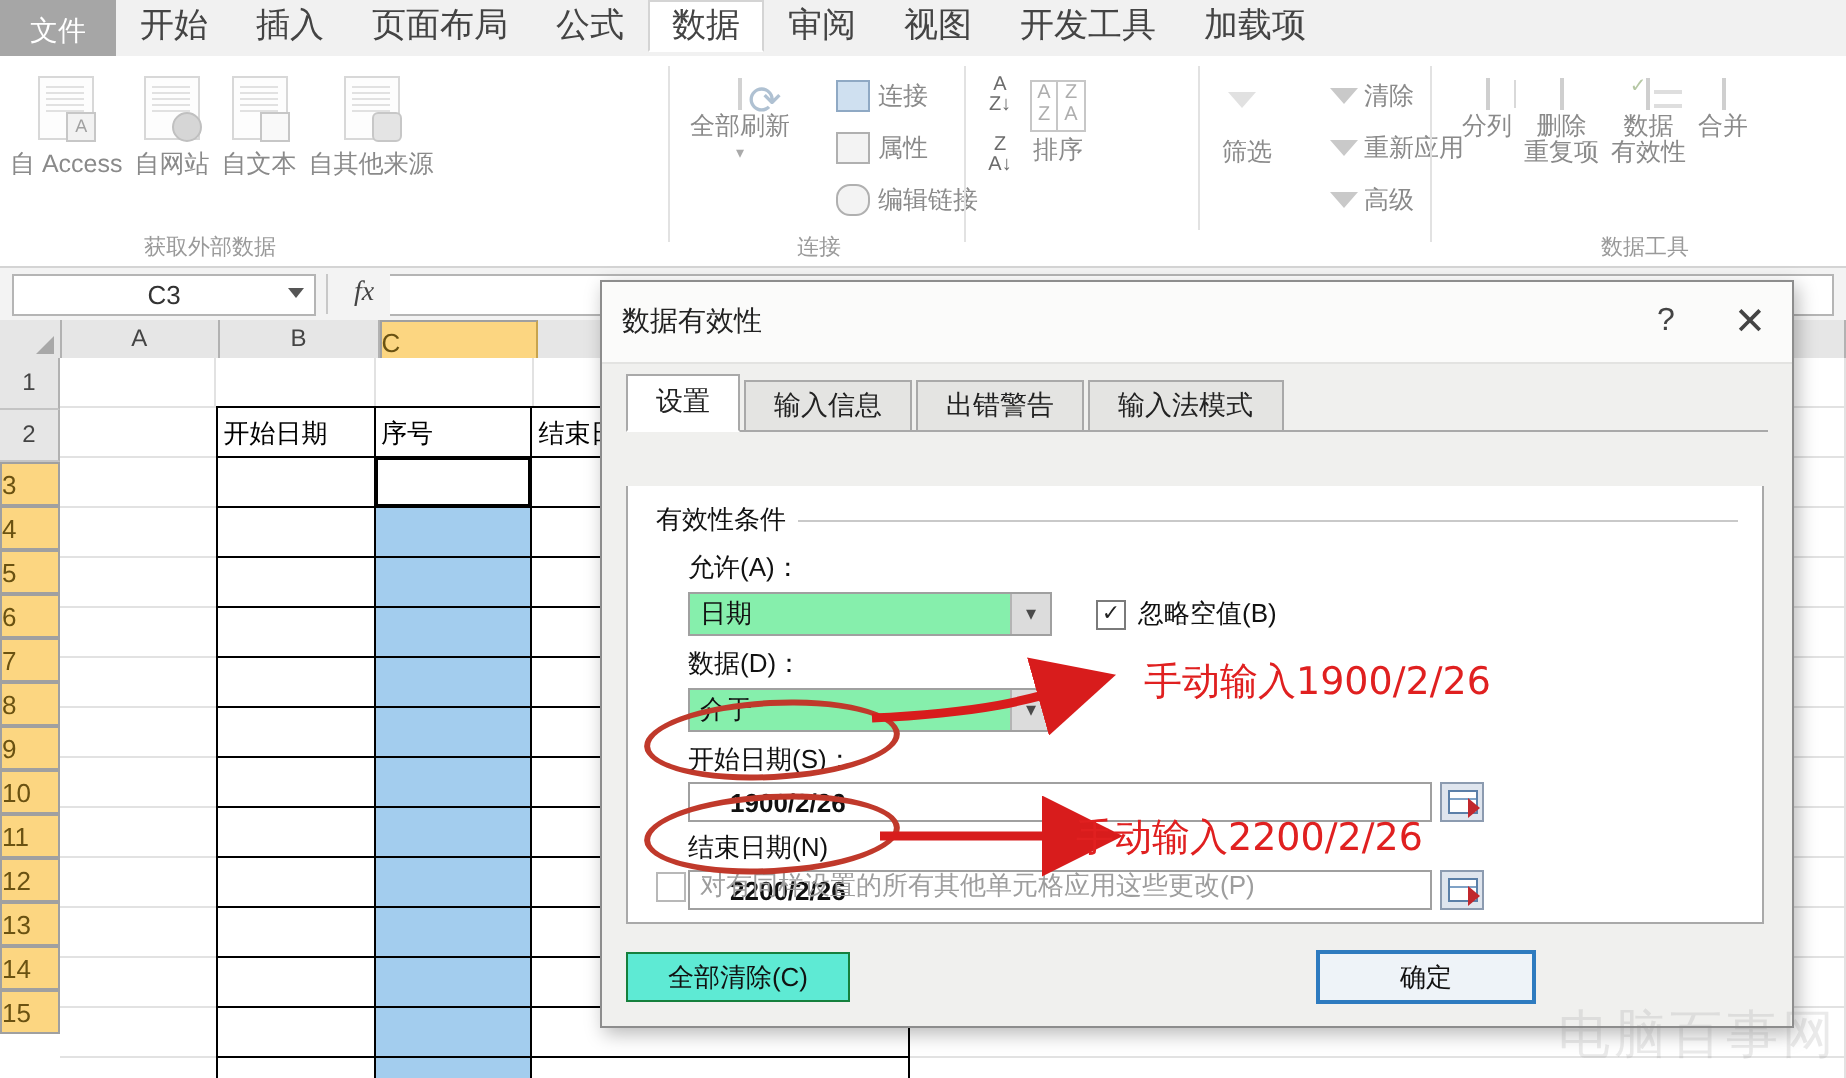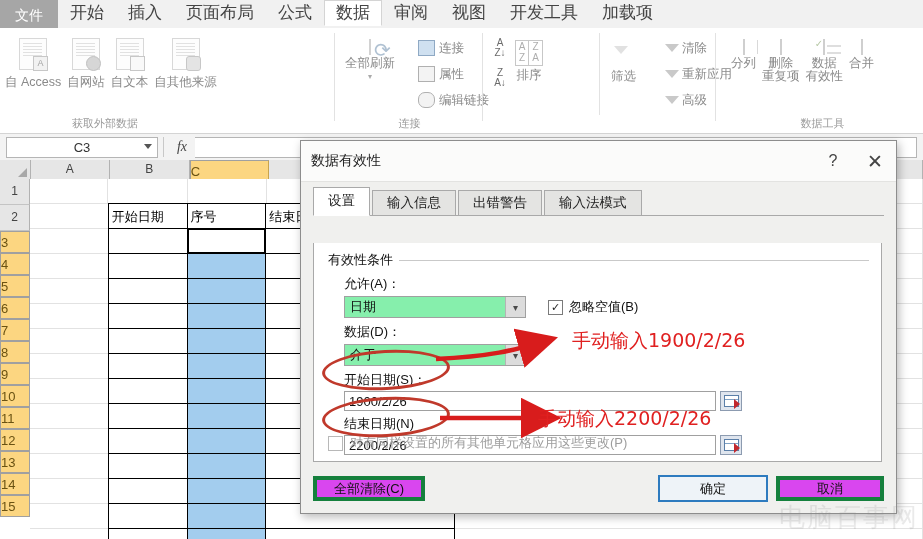--- a/index.html
+++ b/index.html
@@ -124,35 +124,35 @@
   .fieldset{position:absolute;left:14px;top:8px;right:12px;}
   .legend{font-size:13px;color:#111;display:flex;align-items:center;gap:6px;}
   .legend .line{flex:1;height:1px;background:#c9c9c9;}
   .lbl{font-size:13px;color:#111;}
   .sel{height:22px;background:#86efac;border:1px solid #a0a0a0;display:flex;align-items:center;
        justify-content:space-between;font-size:13px;color:#111;box-sizing:border-box;}
   .sel .v{padding-left:5px;}
   .sel .arrow{width:19px;height:20px;background:#dcdcdc;border-left:1px solid #b4b4b4;
               display:flex;align-items:center;justify-content:center;color:#4a4a4a;font-size:10px;}
   .inp{height:20px;background:#fff;border:1px solid #a0a0a0;font-size:13px;color:#111;
-       line-height:19px;padding-left:4px;box-sizing:border-box;}
+       line-height:19px;padding-left:20px;box-sizing:border-box;font-weight:bold;}
   .rngbtn{width:22px;height:20px;background:#dfe5ee;border:1px solid #8c9bb0;
           display:flex;align-items:center;justify-content:center;box-sizing:border-box;}
   .rngbtn .mini{width:13px;height:10px;background:#fff;border:1px solid #5b7fa8;position:relative;}
   .rngbtn .mini:before{content:"";position:absolute;left:0;top:3px;width:100%;height:1px;background:#7fa2c6;}
   .rngbtn .arw{position:absolute;right:-2px;bottom:-3px;width:0;height:0;
                border-left:6px solid #c1272d;border-top:5px solid transparent;border-bottom:5px solid transparent;}
   .ckwrap{display:flex;align-items:center;gap:6px;font-size:13px;color:#111;}
   .ck{width:13px;height:13px;border:1px solid #7a7a7a;background:#fff;display:flex;
       align-items:center;justify-content:center;font-size:11px;color:#222;line-height:11px;}
   .ck.grey{border-color:#b8b8b8;}
   .applyrow{position:absolute;left:14px;bottom:9px;display:flex;align-items:center;gap:7px;
             color:#9d9d9d;font-size:13px;}
   .dfoot{position:absolute;left:0;bottom:0;width:100%;height:48px;background:#f0f0ee;}
-  .btn{height:25px;min-width:74px;background:#d946ef;border:4px solid #15803d;
+  .btn{height:25px;min-width:74px;background:#5eead4;border:1px solid #15803d;
        font-size:13px;color:#111;display:flex;align-items:center;justify-content:center;
        box-sizing:border-box;}
   .btn.primary{border:2px solid #2e7bbf;background:#eef3f8;}
 
   
   .anno{position:absolute;z-index:60;color:#e02020;font-size:19px;white-space:nowrap;
         font-family:"DejaVu Sans","Liberation Sans",sans-serif;}
   .ellipse{position:absolute;z-index:55;border:3px solid #c0392b;border-radius:50%;
            transform:rotate(-3deg);pointer-events:none;}
   svg.arrows{position:absolute;left:0;top:0;width:923px;height:539px;z-index:58;pointer-events:none;}
@@ -538,21 +538,20 @@
 
       <div class="applyrow">
         <span class="ck grey"></span>
         <span>对有同样设置的所有其他单元格应用这些更改(P)</span>
       </div>
     </div>
 
     <div class="dfoot">
       <div class="btn" style="position:absolute;left:12px;top:11px;width:112px;">全部清除(C)</div>
       <div class="btn primary" style="position:absolute;right:128px;top:10px;width:110px;height:27px;">确定</div>
-      <div class="btn" style="position:absolute;right:12px;top:11px;width:108px;">取消</div>
     </div>
   </div>
 
   <div class="ellipse" style="left:322px;top:350px;width:122px;height:34px;"></div>
   <div class="ellipse" style="left:322px;top:397px;width:122px;height:34px;"></div>
 
   <svg class="arrows">
     <defs>
       <marker id="ah" markerWidth="9" markerHeight="9" refX="6" refY="4.5" orient="auto">
         <path d="M0,0 L9,4.5 L0,9 Z" fill="#d81c1c"></path>

